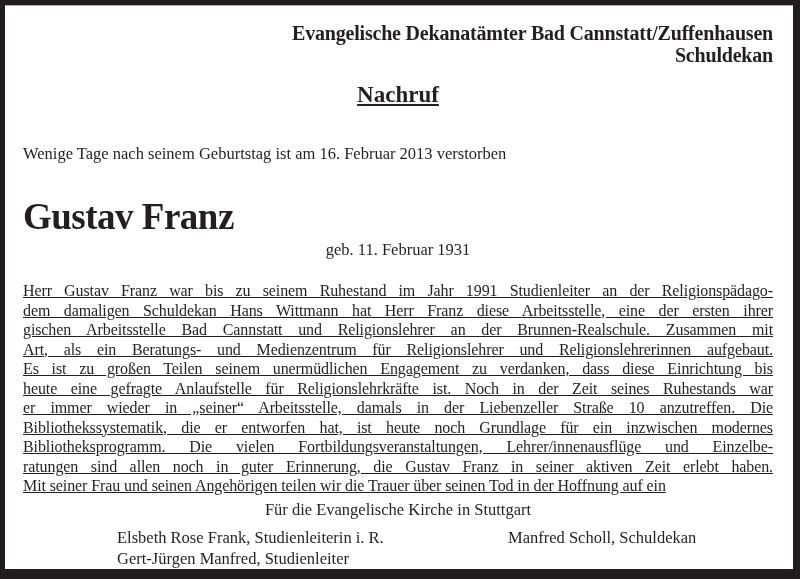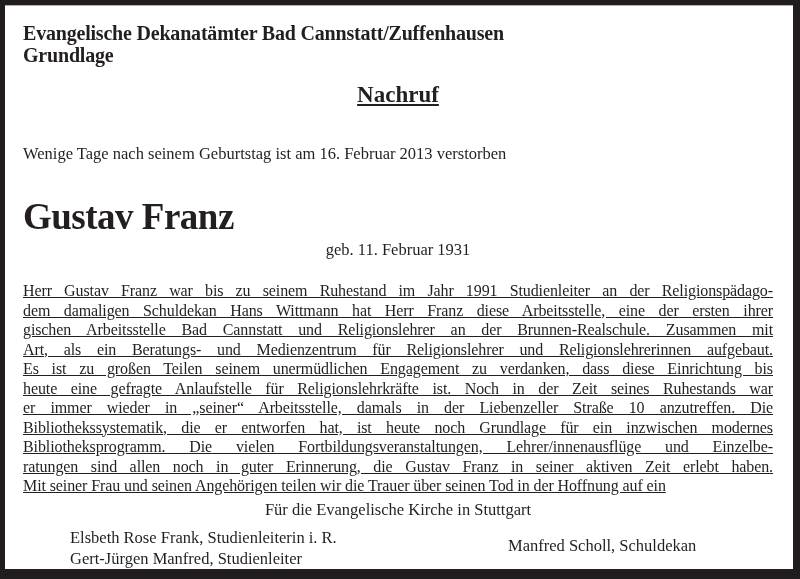--- a/index.html
+++ b/index.html
@@ -20,21 +20,21 @@
   }
   .panel {
     width: 100%; height: 100%;
     background: var(--paper);
     color: var(--ink);
     border-top: 1px solid #b3b0b0;
     padding: 16px 20px 0 18px;
     overflow: hidden;
   }
   .org {
-    text-align: left;
+    text-align: right;
     font-weight: bold;
     font-size: 20px;
     line-height: 22px;
     letter-spacing: -0.2px;
   }
   .nachruf {
     margin-top: 16px;
     text-align: center;
     font-weight: bold;
     font-size: 23px;
@@ -81,32 +81,32 @@
     font-size: 16.5px;
     line-height: 20px;
   }
   .sig-row {
     position: relative;
     margin-top: 7px;
     font-size: 16.5px;
     line-height: 21px;
     height: 42px;
   }
-  .sig-left { margin-left: 47px; }
-  .sig-right { position: absolute; left: 485px; top: 8px; }
+  .sig-left { margin-left: 94px; }
+  .sig-right { position: absolute; left: 485px; top: 0; }
 </style>
 </head>
 <body>
 
 <div class="frame">
   <div class="panel">
 
     <div class="org">
       <div>Evangelische Dekanatämter Bad Cannstatt/Zuffenhausen</div>
-      <div>Grundlage</div>
+      <div>Schuldekan</div>
     </div>
 
     <div class="nachruf">Nachruf</div>
 
     <div class="intro">Wenige Tage nach seinem Geburtstag ist am 16. Februar 2013 verstorben</div>
 
     <div class="name">Gustav Franz</div>
 
     <div class="birth">geb. 11. Februar 1931</div>
 

